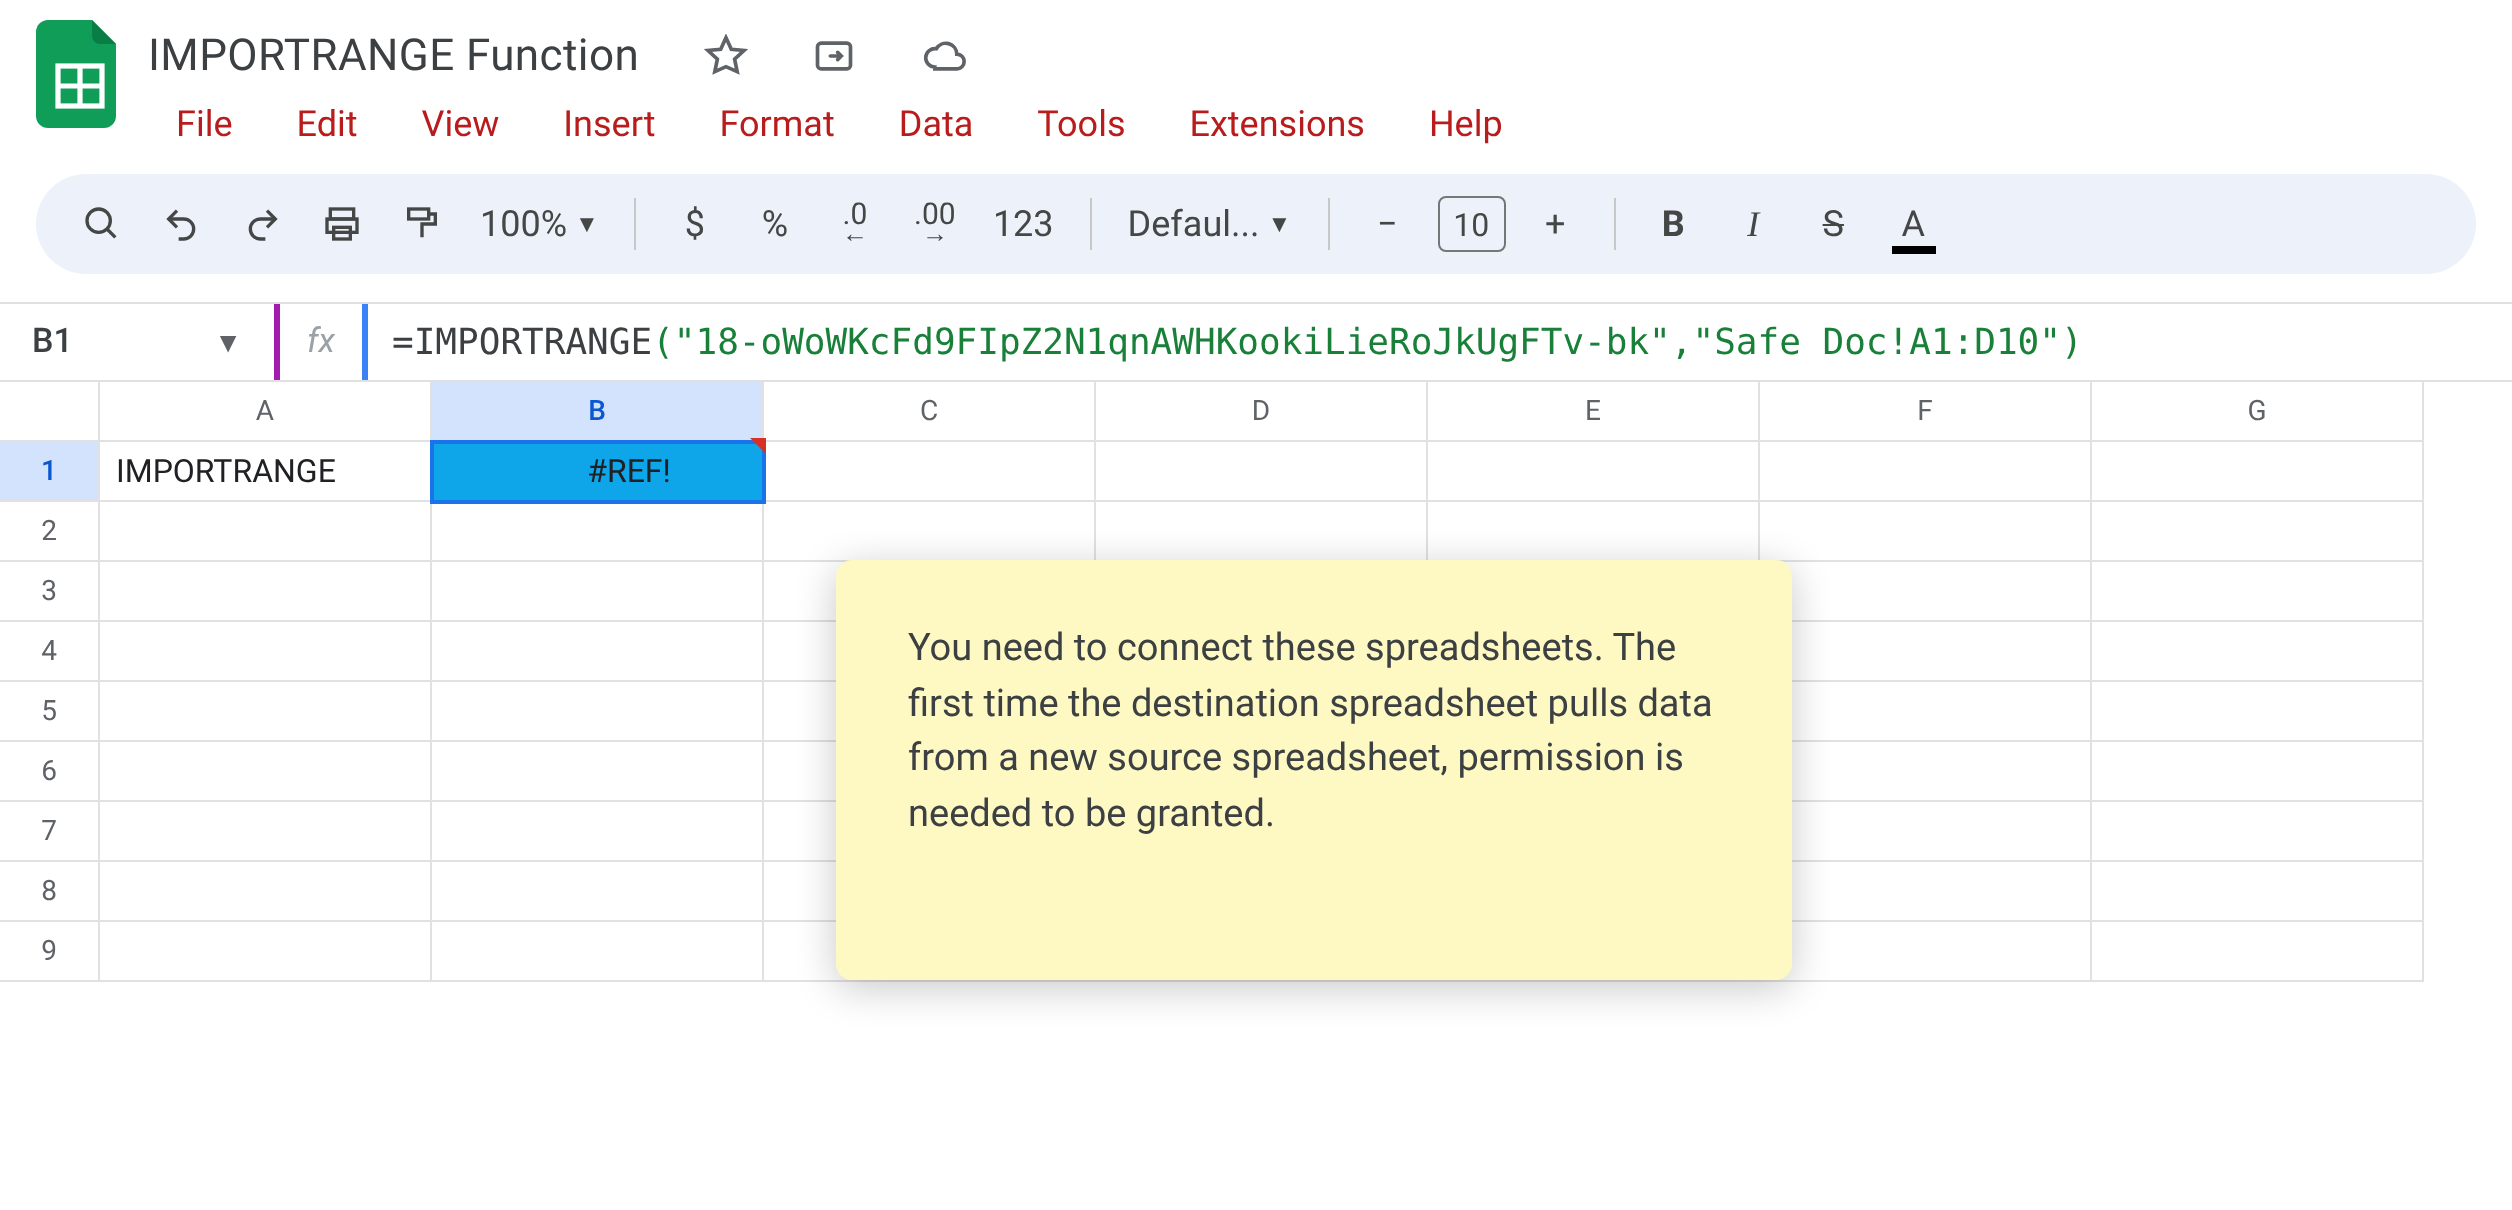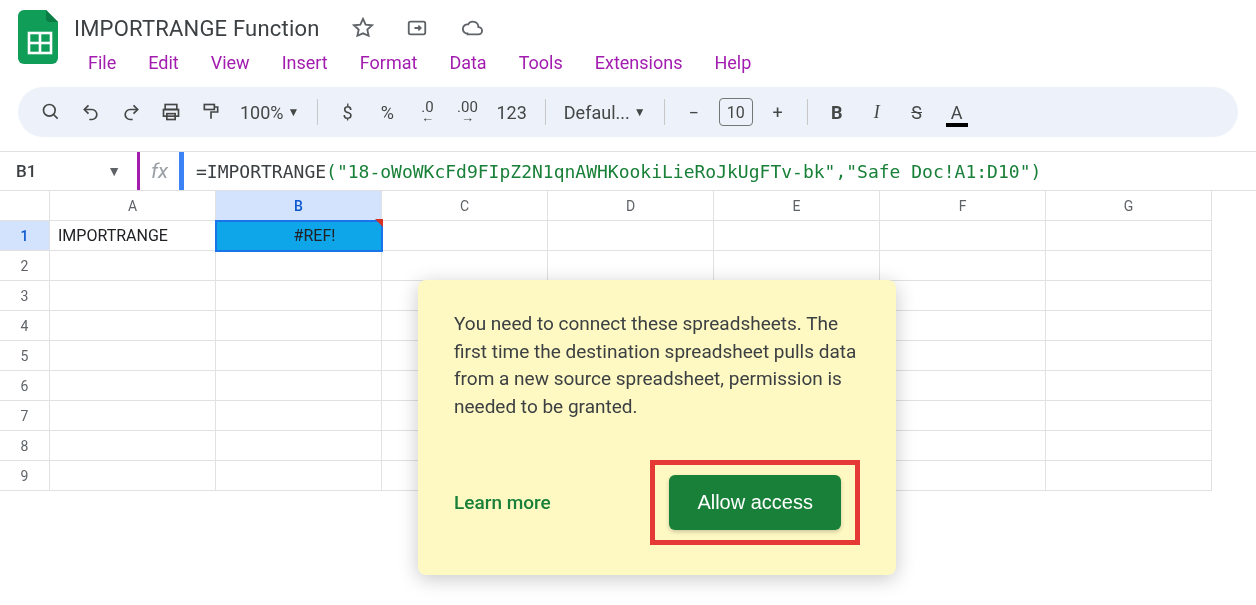--- a/index.html
+++ b/index.html
@@ -29,21 +29,21 @@
   }
   .doc-title {
     font-size: 22px; color: #3c4043; font-weight: 400;
     letter-spacing: 0.2px;
   }
   .title-icon { color: #5f6368; display:flex; align-items:center; }
   .menus {
     display: flex; gap: 4px;
     margin-top: 2px;
     font-size: 18px;
-    color: #a21caf;
+    color: #b91c1c;
   }
   .menu { padding: 4px 14px; cursor: pointer; border-radius:4px; }
 
   
   .toolbar-wrap {
     margin: 10px 18px 0 18px;
   }
   .toolbar {
     background: #edf2fa;
     border-radius: 28px;
@@ -92,22 +92,22 @@
     display:flex; align-items:center; gap:10px;
     border-right: 3px solid #a21caf;
     height:100%;
     font-size: 17px;
     font-weight: 500;
     color:#3c4043;
   }
   .name-box .caret2 { color:#5f6368; font-size:14px; }
   .fx-label {
     width: 44px; display:flex; align-items:center; justify-content:center;
-    color:#9aa0a6; font-style: italic; font-size:21px;
-    border-right: 5px solid #3b82f6;
+    color:#9aa0a6; font-style: italic; font-size:17px;
+    border-right: 3px solid #3b82f6;
     height:100%;
   }
   .formula {
     flex:1; padding: 0 12px;
     font-family: Consolas, Menlo, monospace;
     font-size: 18px;
     color:#188038;
     white-space: nowrap;
     overflow: hidden;
   }
@@ -404,19 +404,13 @@
     <div class="cell"></div>
     <div class="cell"></div>
     <div class="cell"></div>
     <div class="cell"></div>
     <div class="cell"></div>
     <div class="cell"></div>
   </div>
 
 <div class="popover">
   <div class="popover-text">You need to connect these spreadsheets. The first time the destination spreadsheet pulls data from a new source spreadsheet, permission is needed to be granted.</div>
-  <div class="popover-actions">
-    <span class="learn-more">Learn more</span>
-    <span class="allow-wrap">
-      <button class="allow-btn">Allow access</button>
-    </span>
-  </div>
 </div>
 
 </body></html>

